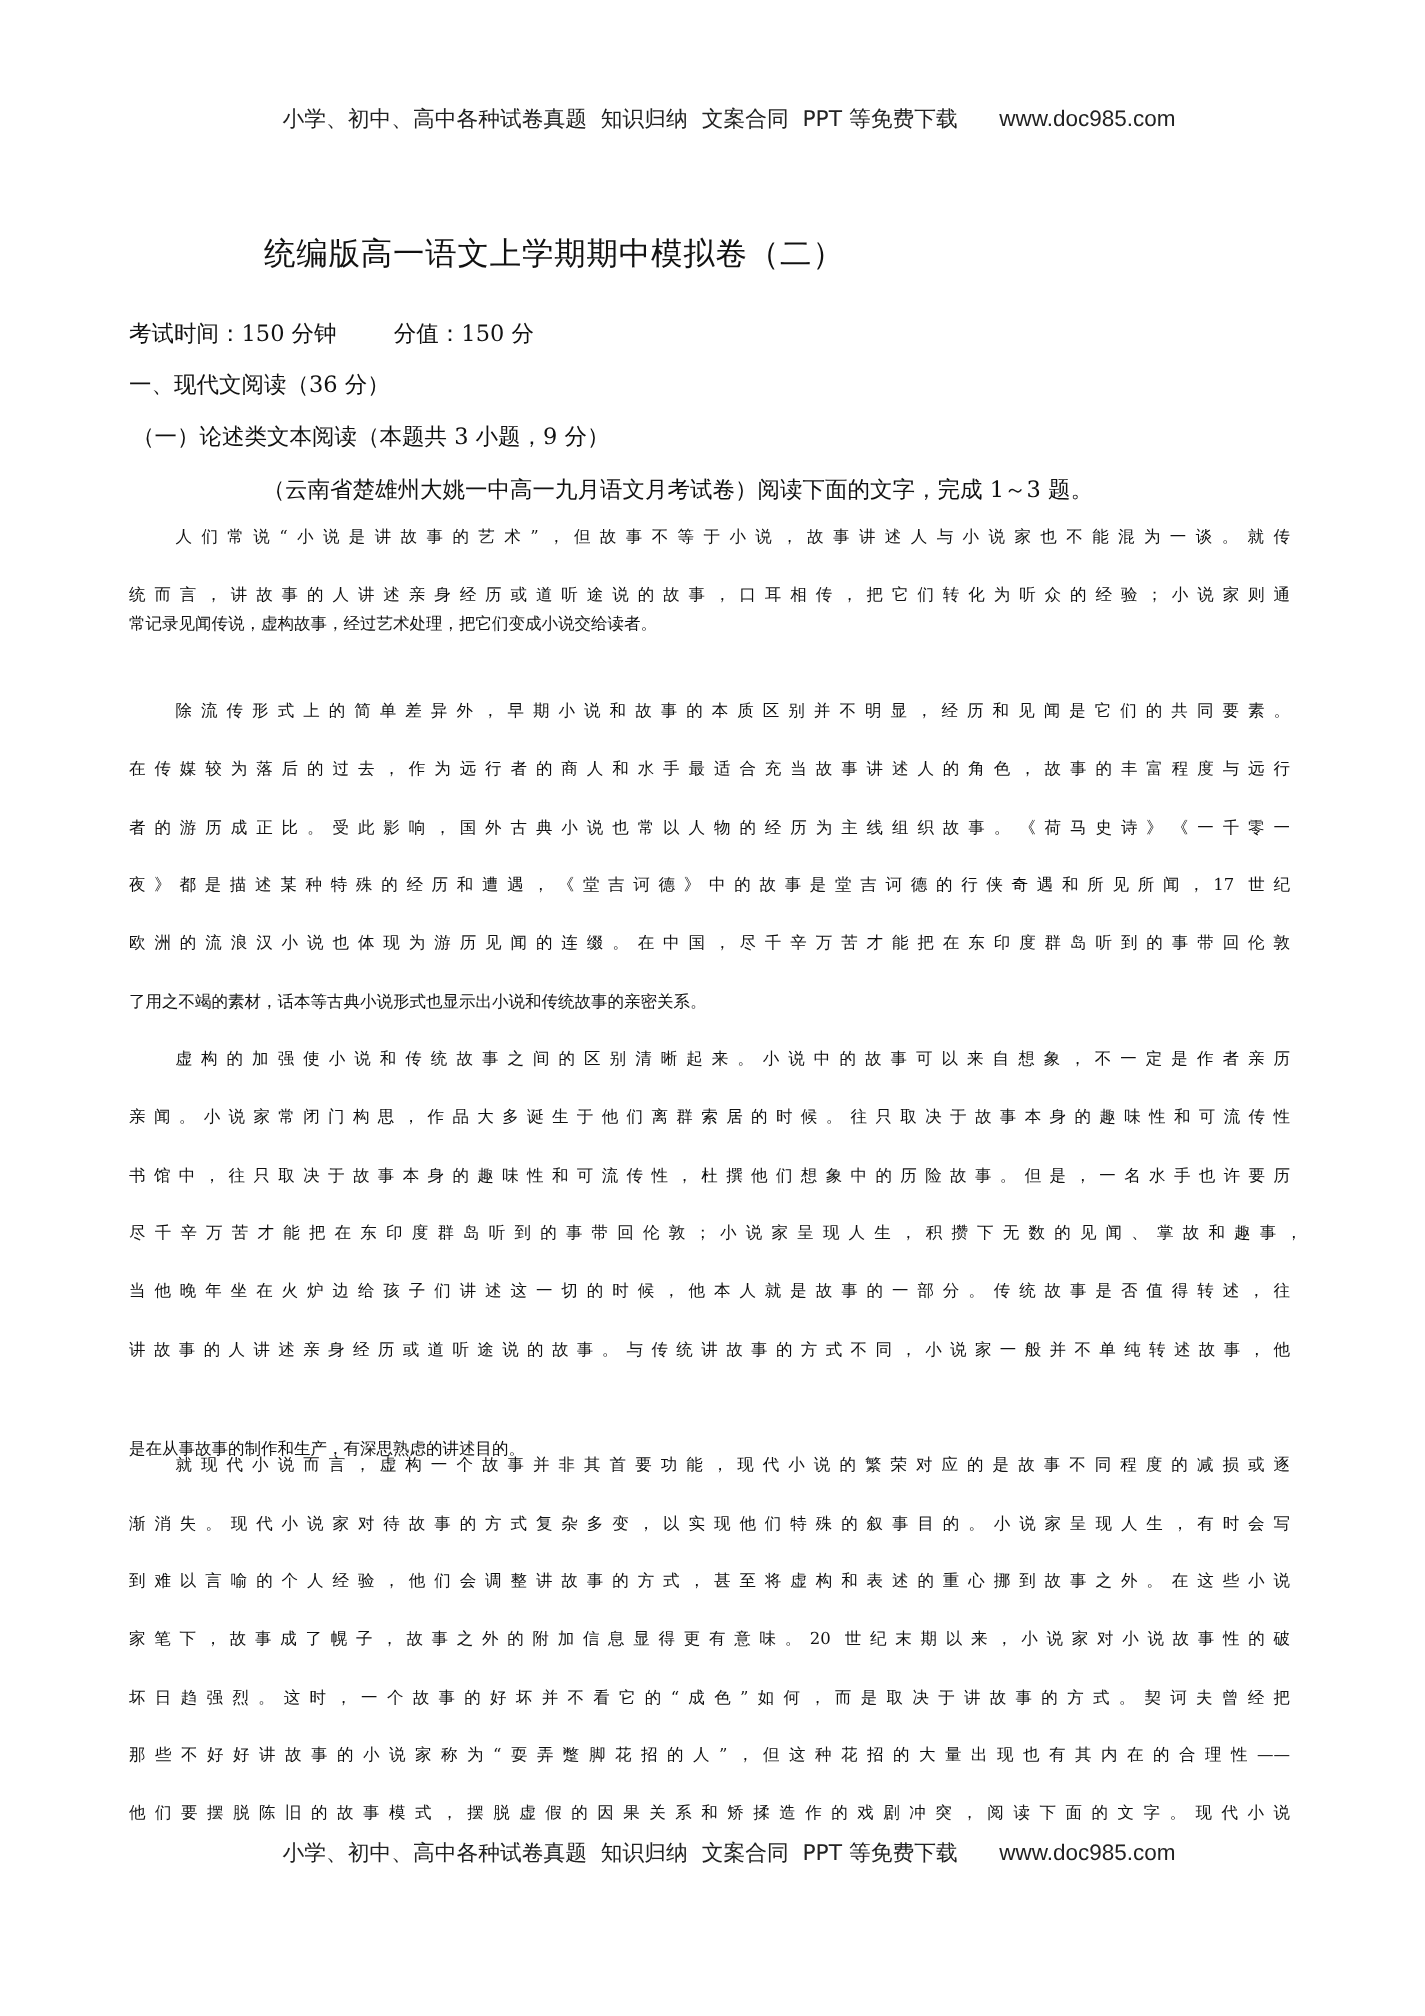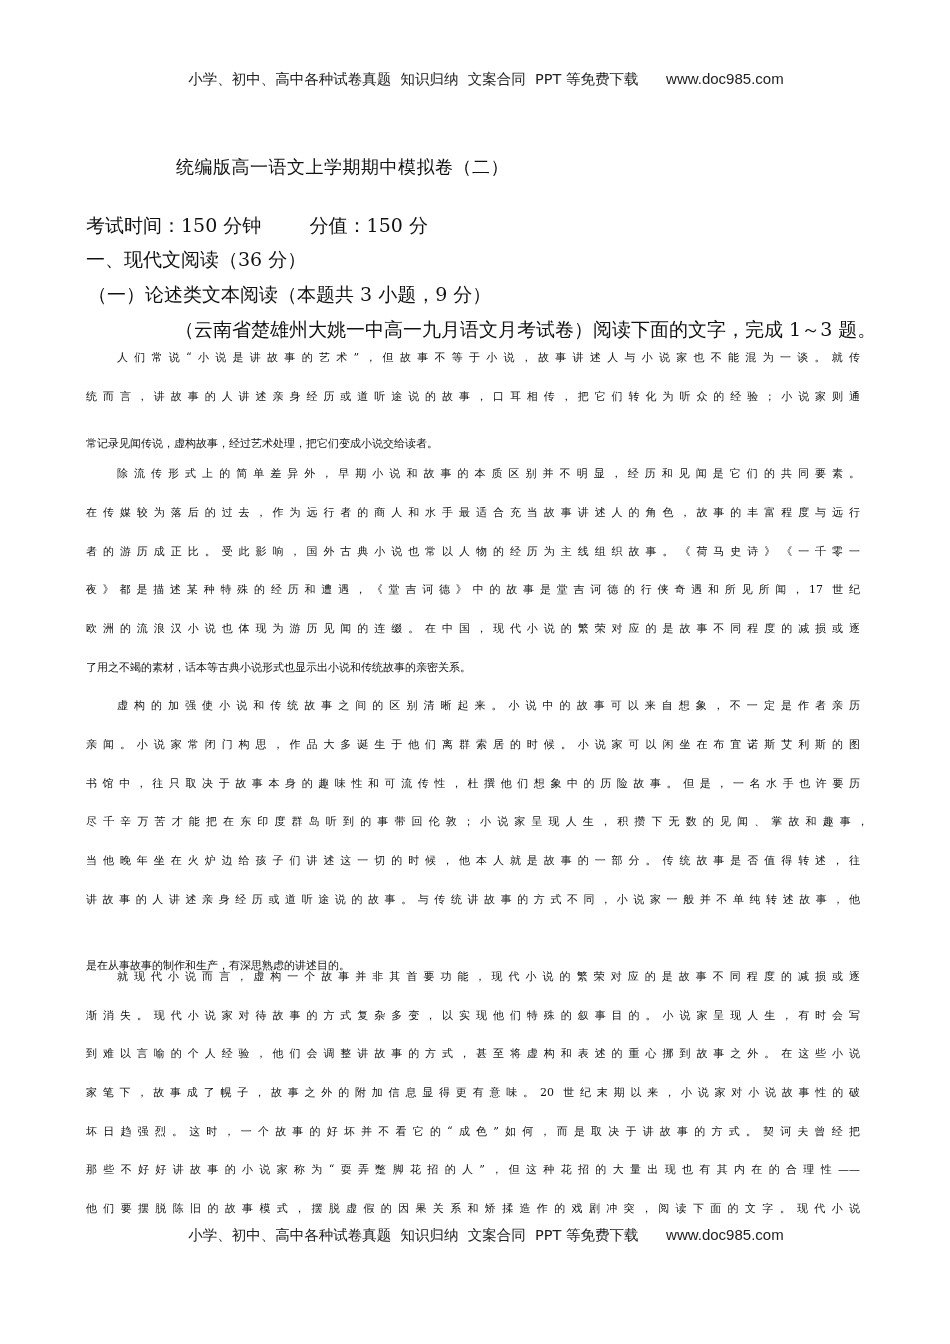--- a/index.html
+++ b/index.html
@@ -1,52 +1,52 @@
 <!DOCTYPE html>
 <html><head>
 <meta charset="utf-8">
 <style>
   html, body { margin: 0; padding: 0; background: #ffffff; }
   body { width: 950px; height: 1344px; position: relative; overflow: hidden; color: #111; font-family: "DejaVu Serif", "Liberation Serif", serif; }
   .hdr { position: absolute; left: 0; width: 950px; text-align: center; font-family: "DejaVu Sans", "Liberation Sans", sans-serif; font-size: 14.5px; color: #222; white-space: pre; margin-left: 11px; }
   .hdr .url { font-family: "Liberation Sans", "DejaVu Sans", sans-serif; font-size: 15px; }
   #top-hdr { top: 70px; }
   #bot-hdr { top: 1190px; }
-  .title { position: absolute; top: 155px; left: 176px; font-family: "DejaVu Sans", "Liberation Sans", sans-serif; font-size: 18px; letter-spacing: 0.5px; color: #111; }
-  .meta { position: absolute; left: 86px; font-size: 19px; white-space: pre; }
+  .title { position: absolute; top: 155px; left: 176px; font-family: "DejaVu Sans", "Liberation Sans", sans-serif; font-size: 21px; letter-spacing: 0.5px; color: #111; }
+  .meta { position: absolute; left: 86px; font-size: 15px; white-space: pre; }
   .line { position: absolute; left: 86px; width: 774px; font-size: 11px; text-align: justify; text-align-last: justify; white-space: nowrap; }
   .line.indent { left: 117px; width: 743px; }
   .line.last { text-align-last: left; }
 </style>
 </head>
 <body>
 
 <div class="hdr" id="top-hdr"><span>小学、初中、高中各种试卷真题  知识归纳  文案合同  PPT 等免费下载</span>      <span class="url">www.doc985.com</span></div>
 
 <div class="title">统编版高一语文上学期期中模拟卷（二）</div>
 
 <div class="meta" style="top:213px">考试时间：150 分钟        分值：150 分</div>
 <div class="meta" style="top:247px">一、现代文阅读（36 分）</div>
 <div class="meta" style="top:282px; left:88px">（一）论述类文本阅读（本题共 3 小题，9 分）</div>
 <div class="meta" style="top:317px; left:175px">（云南省楚雄州大姚一中高一九月语文月考试卷）阅读下面的文字，完成 1～3 题。</div>
 
 <div>
   <div class="line indent" style="top:350px">人们常说“小说是讲故事的艺术”，但故事不等于小说，故事讲述人与小说家也不能混为一谈。就传</div>
   <div class="line" style="top:389px">统而言，讲故事的人讲述亲身经历或道听途说的故事，口耳相传，把它们转化为听众的经验；小说家则通</div>
-  <div class="line last" style="top:436px">常记录见闻传说，虚构故事，经过艺术处理，把它们变成小说交给读者。</div>
+  <div class="line last" style="top:408px">常记录见闻传说，虚构故事，经过艺术处理，把它们变成小说交给读者。</div>
 
   <div class="line indent" style="top:466px">除流传形式上的简单差异外，早期小说和故事的本质区别并不明显，经历和见闻是它们的共同要素。</div>
   <div class="line" style="top:505px">在传媒较为落后的过去，作为远行者的商人和水手最适合充当故事讲述人的角色，故事的丰富程度与远行</div>
   <div class="line" style="top:544px">者的游历成正比。受此影响，国外古典小说也常以人物的经历为主线组织故事。《荷马史诗》《一千零一</div>
   <div class="line" style="top:582px">夜》都是描述某种特殊的经历和遭遇，《堂吉诃德》中的故事是堂吉诃德的行侠奇遇和所见所闻，17 世纪</div>
-  <div class="line" style="top:621px">欧洲的流浪汉小说也体现为游历见闻的连缀。在中国，现代小说的繁荣对应的是故事不同程度的减损或逐</div>
+  <div class="line" style="top:621px">欧洲的流浪汉小说也体现为游历见闻的连缀。在中国，尽千辛万苦才能把在东印度群岛听到的事带回伦敦</div>
   <div class="line last" style="top:660px">了用之不竭的素材，话本等古典小说形式也显示出小说和传统故事的亲密关系。</div>
 
   <div class="line indent" style="top:698px">虚构的加强使小说和传统故事之间的区别清晰起来。小说中的故事可以来自想象，不一定是作者亲历</div>
-  <div class="line" style="top:737px">亲闻。小说家常闭门构思，作品大多诞生于他们离群索居的时候。小说家可以闲坐在布宜诺斯艾利斯的图</div>
+  <div class="line" style="top:737px">亲闻。小说家常闭门构思，作品大多诞生于他们离群索居的时候。往只取决于故事本身的趣味性和可流传性</div>
   <div class="line" style="top:776px">书馆中，往只取决于故事本身的趣味性和可流传性，杜撰他们想象中的历险故事。但是，一名水手也许要历</div>
   <div class="line" style="top:814px; width:782px">尽千辛万苦才能把在东印度群岛听到的事带回伦敦；小说家呈现人生，积攒下无数的见闻、掌故和趣事，</div>
   <div class="line" style="top:853px">当他晚年坐在火炉边给孩子们讲述这一切的时候，他本人就是故事的一部分。传统故事是否值得转述，往</div>
   <div class="line" style="top:892px">讲故事的人讲述亲身经历或道听途说的故事。与传统讲故事的方式不同，小说家一般并不单纯转述故事，他</div>
   <div class="line last" style="top:958px">是在从事故事的制作和生产，有深思熟虑的讲述目的。</div>
 
   <div class="line indent" style="top:969px">就现代小说而言，虚构一个故事并非其首要功能，现代小说的繁荣对应的是故事不同程度的减损或逐</div>
   <div class="line" style="top:1008px">渐消失。现代小说家对待故事的方式复杂多变，以实现他们特殊的叙事目的。小说家呈现人生，有时会写</div>
   <div class="line" style="top:1046px">到难以言喻的个人经验，他们会调整讲故事的方式，甚至将虚构和表述的重心挪到故事之外。在这些小说</div>
   <div class="line" style="top:1085px">家笔下，故事成了幌子，故事之外的附加信息显得更有意味。20 世纪末期以来，小说家对小说故事性的破</div>

